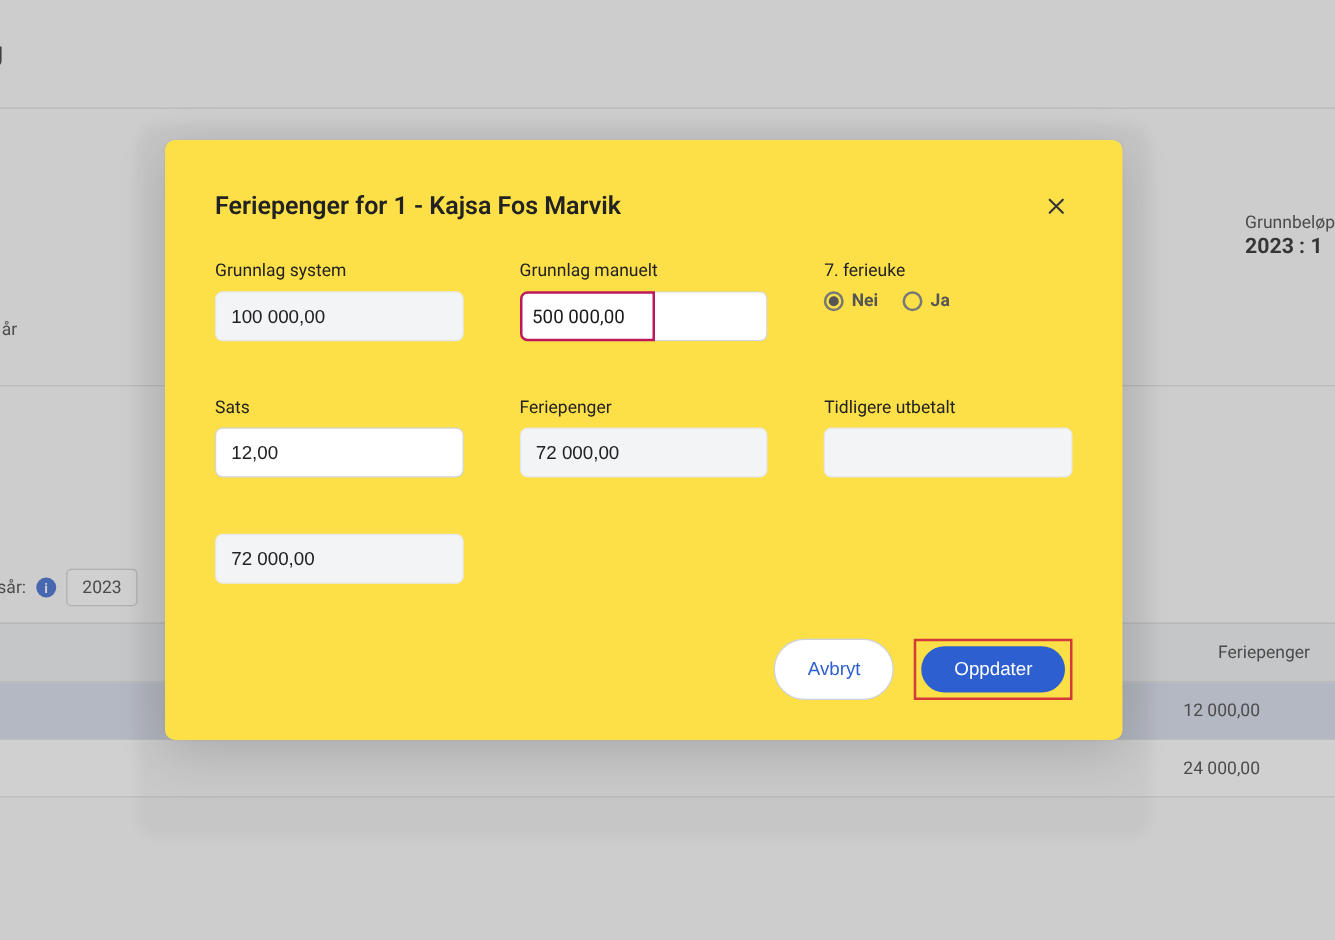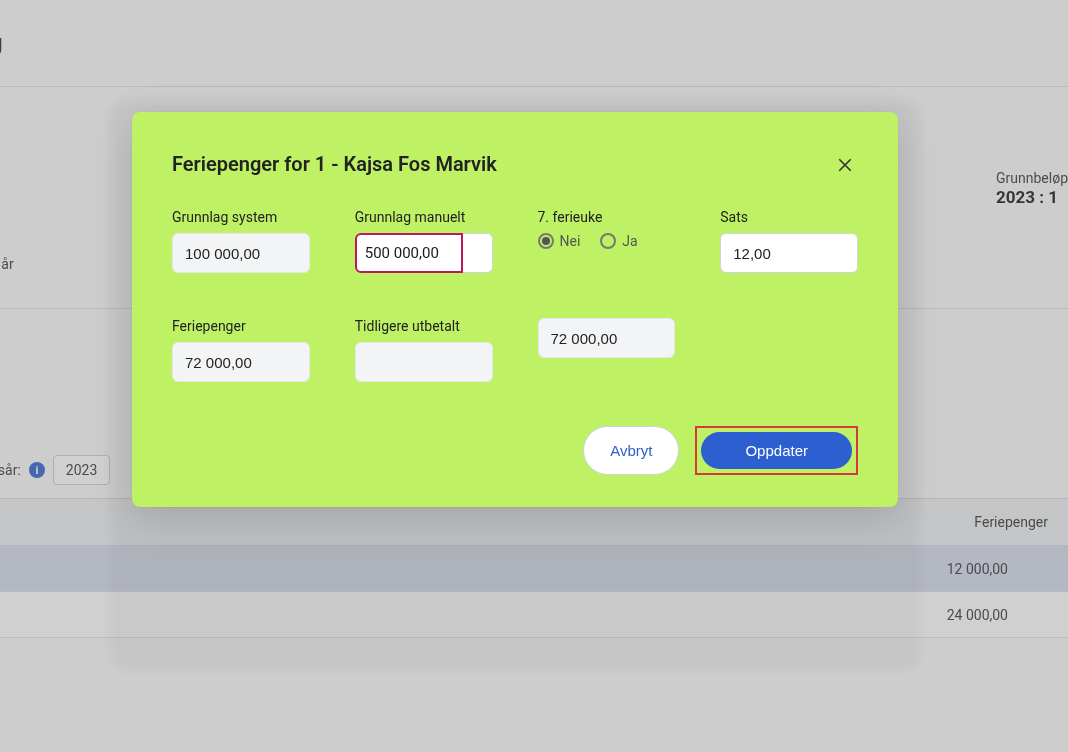--- a/index.html
+++ b/index.html
@@ -150,21 +150,21 @@
       border-radius: 16px;
       background: rgba(0,0,0,0.03);
       filter: blur(4px);
     }
 
     .modal {
       position: absolute;
       top: 112px;
       left: 132px;
       width: 766px;
-      background: #bef264;
+      background: #fde047;
       border-radius: 8px;
       box-shadow: 0 10px 40px rgba(0,0,0,0.15), 0 0 0 1px rgba(0,0,0,0.02);
       padding: 40px 40px 32px 40px;
     }
 
     .modal-header {
       display: flex;
       justify-content: space-between;
       align-items: flex-start;
       margin-bottom: 28px;
@@ -178,21 +178,21 @@
       background: none;
       border: none;
       cursor: pointer;
       padding: 4px;
       color: #333;
     }
     .close-btn svg { width: 18px; height: 18px; }
 
     .form-grid {
       display: grid;
-      grid-template-columns: 1fr 1fr 1fr 1fr;
+      grid-template-columns: 1fr 1fr 1fr;
       column-gap: 28px;
       row-gap: 22px;
       gap: 45px;
     }
 
     .form-group label {
       display: block;
       font-size: 14px;
       color: #222;
       margin-bottom: 8px;
@@ -239,20 +239,21 @@
       border-top-right-radius: 6px;
       border-bottom-right-radius: 6px;
       background: #fff;
     }
 
     .radio-row {
       display: flex;
       gap: 20px;
       align-items: flex-start;
       margin-top: 2px;
+      font-weight: bold;
     }
     .radio-opt {
       display: flex;
       align-items: center;
       gap: 6px;
       font-size: 14px;
       color: #555;
       cursor: pointer;
     }
     .radio-circle {
@@ -295,21 +296,21 @@
       padding: 4px;
       display: inline-flex;
     }
 
     .btn-primary {
       background: #2e5fd0;
       border: none;
       color: #fff;
       font-size: 15px;
       font-weight: 500;
-      padding: 10px 44px;
+      padding: 10px 26px;
       border-radius: 999px;
       cursor: pointer;
     }
 
     .ghost-earlier-label { margin-bottom: 8px; }
     .ghost-earlier-input {
       width: 100%;
       height: 40px;
       border: 1px solid #e5e7eb;
       border-radius: 6px;

